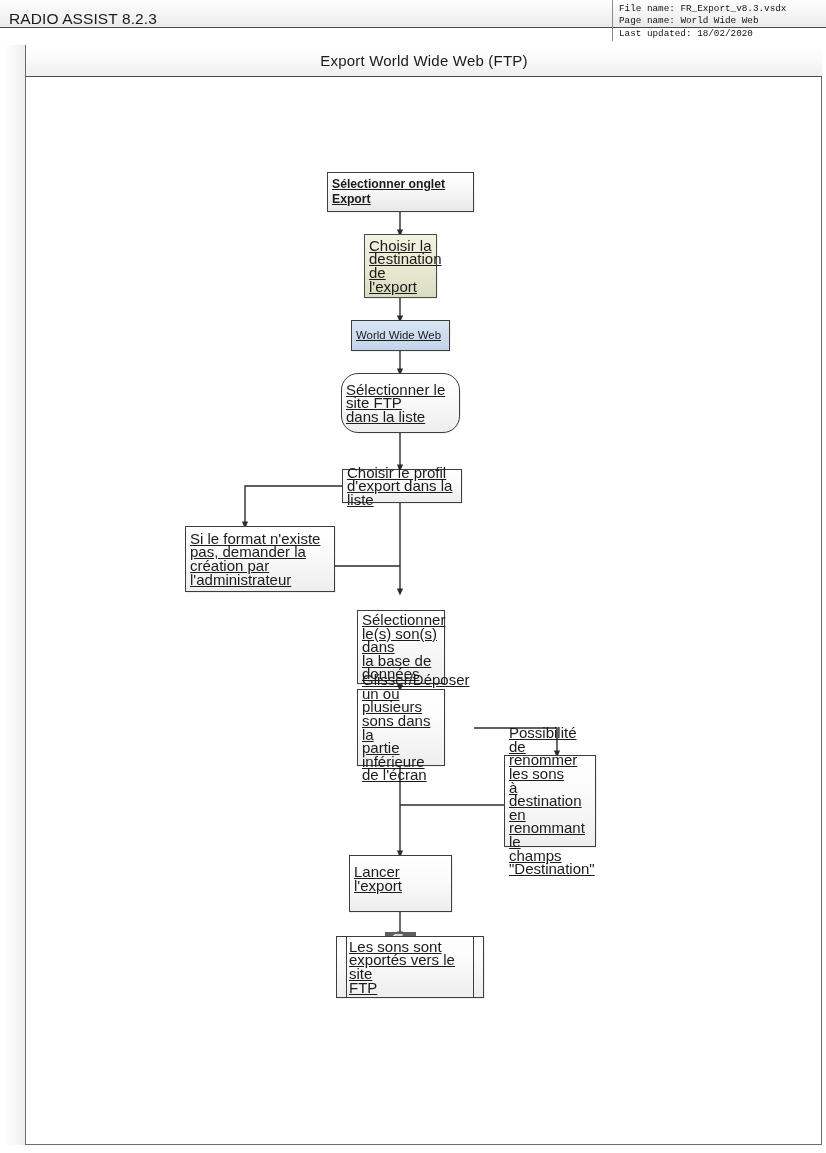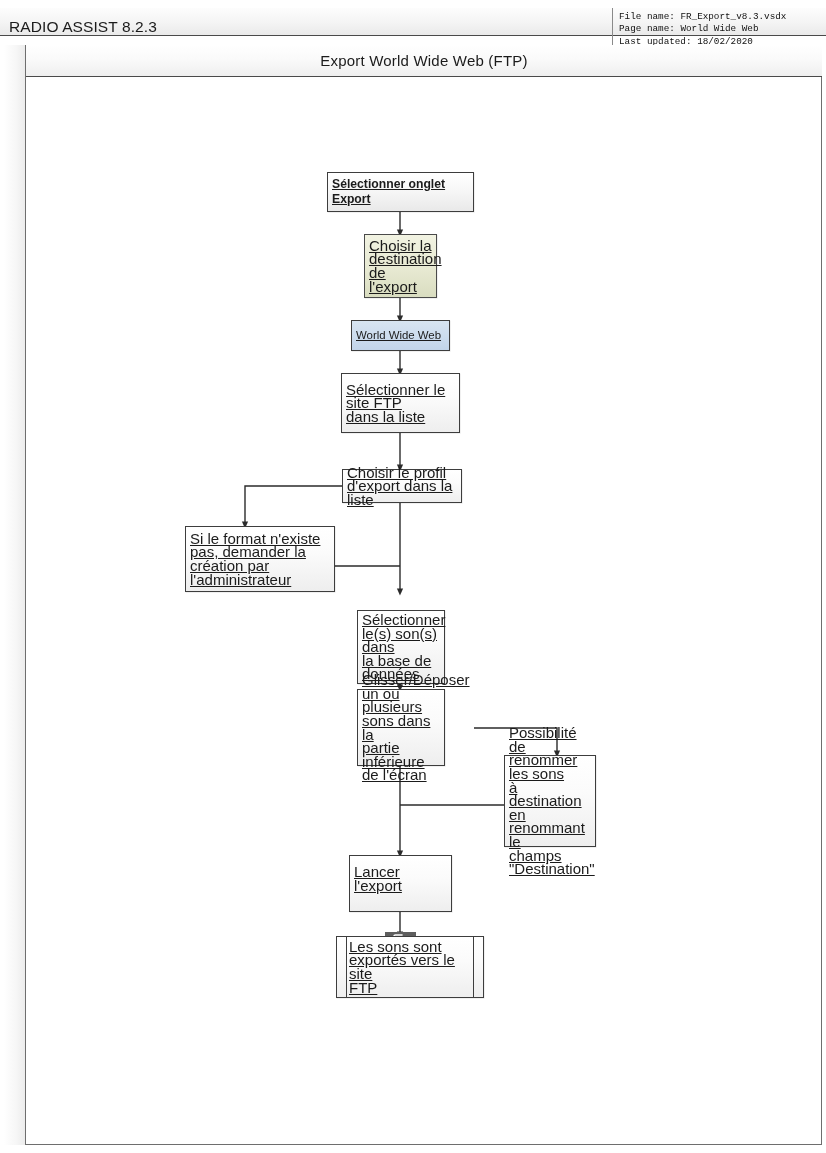--- a/index.html
+++ b/index.html
@@ -18,21 +18,21 @@
     height: 1153px;
     background: #ffffff;
     overflow: hidden;
     box-sizing: border-box;
   }
 
   
   .header-band {
     position: absolute;
     left: 0;
-    top: 8px;
+    top: 0;
     width: 826px;
     height: 28px;
     background: linear-gradient(to bottom, #fdfdfd 0%, #f4f4f4 55%, #eaeaea 100%);
     border-bottom: 1px solid #4a4a4a;
     box-sizing: border-box;
   }
   .app-title {
     position: absolute;
     left: 9px;
     top: 10px;
@@ -272,21 +272,21 @@
     <div class="node olive" style="left:338px; top:157px; width:73px; height:64px;">
       <span class="node-text">Choisir la
 destination
 de l'export</span>
     </div>
 
     <div class="node blue" style="left:325px; top:243px; width:99px; height:31px;">
       <span class="node-text">World Wide Web</span>
     </div>
 
-    <div class="node" style="left:315px; top:296px; width:119px; height:60px;">
+    <div class="node" style="left:315px; top:296px; width:119px; height:60px;border-radius:17px;">
       <span class="node-text">Sélectionner le site FTP
 dans la liste</span>
     </div>
 
     <div class="node" style="left:316px; top:392px; width:120px; height:34px;">
       <span class="node-text">Choisir le profil
 d'export dans la liste</span>
     </div>
 
     <div class="node" style="left:159px; top:449px; width:150px; height:66px;">

